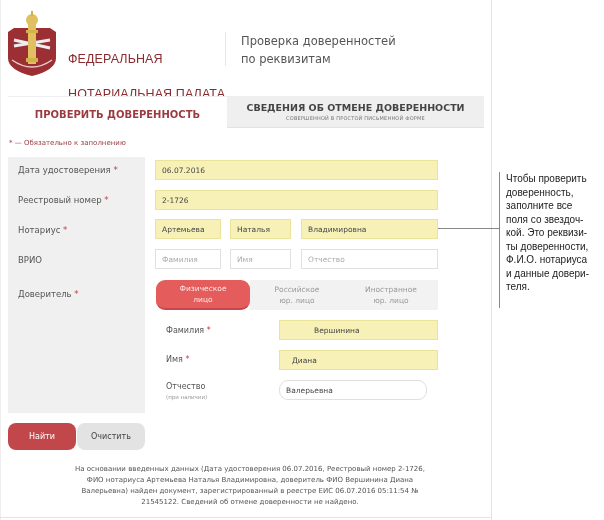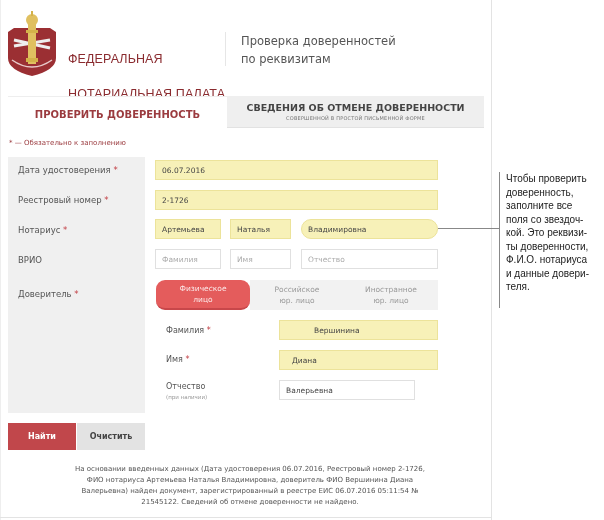--- a/index.html
+++ b/index.html
@@ -51,21 +51,21 @@
   
   .seg { position: absolute; top: 280px; height: 30px; display: flex; align-items: center; justify-content: center; text-align: center; font-size: 7.5px; line-height: 11px; border-radius: 9px; }
   .seg.active { left: 156px; width: 94px; background: #e45c5c; color: #fce9e9; border-bottom: 2px solid #c8474a; }
   .seg-bg { position: absolute; left: 250px; top: 280px; width: 188px; height: 30px; background: #f2f2f2; }
   .seg.inactive { color: #999; }
 
   .sublbl { position: absolute; left: 166px; font-size: 8px; color: #555; white-space: nowrap; }
   .sublbl-note { position: absolute; left: 166px; top: 394px; font-size: 5.5px; color: #999; }
 
   
-  .btn { position: absolute; top: 423px; height: 27px; display: flex; align-items: center; justify-content: center; font-size: 8px; font-weight: bold; }
+  .btn { position: absolute; top: 423px; height: 27px; display: flex; align-items: center; justify-content: center; font-size: 8px; font-weight: normal; border-radius: 8px; }
   .btn-find { left: 8px; width: 68px; background: #c1474b; color: #fff; }
   .btn-clear { left: 77px; width: 68px; background: #e3e3e3; color: #444; }
 
   .result {
     position: absolute; left: 40px; top: 464px; width: 420px; text-align: center;
     font-size: 7px; line-height: 11px; color: #555;
   }
   .bottom-line { position: absolute; left: 0; top: 517px; width: 492px; height: 1px; background: #e3e3e3; }
 
   
@@ -135,21 +135,21 @@
 <div class="lbl" style="top:289px">
   <span>Доверитель</span>
   <span class="star">*</span>
 </div>
 
 <div class="inp filled" style="left:155px; top:160px; width:283px;">06.07.2016</div>
 <div class="inp filled" style="left:155px; top:190px; width:283px;">2-1726</div>
 
 <div class="inp filled" style="left:155px; top:219px; width:66px;">Артемьева</div>
 <div class="inp filled" style="left:230px; top:219px; width:61px;">Наталья</div>
-<div class="inp filled" style="left:301px; top:219px; width:137px;border-radius:10px;">Владимировна</div>
+<div class="inp filled" style="left:301px; top:219px; width:137px;">Владимировна</div>
 
 <div class="inp empty" style="left:155px; top:249px; width:66px;">Фамилия</div>
 <div class="inp empty" style="left:230px; top:249px; width:61px;">Имя</div>
 <div class="inp empty" style="left:301px; top:249px; width:137px;">Отчество</div>
 
 <div class="seg-bg"></div>
 <div class="seg active">
   <div>
       <div>Физическое</div>
       <div>лицо</div>
@@ -175,21 +175,21 @@
 <div class="inp filled" style="left:279px; top:320px; width:159px;padding-left:34px;">Вершинина</div>
 
 <div class="sublbl" style="top:355px">
   <span>Имя</span>
   <span class="star">*</span>
 </div>
 <div class="inp filled" style="left:279px; top:350px; width:159px;padding-left:12px;">Диана</div>
 
 <div class="sublbl" style="top:382px">Отчество</div>
 <div class="sublbl-note">(при наличии)</div>
-<div class="inp empty" style="left:279px; top:380px; width:136px; color:#444;">Валерьевна</div>
+<div class="inp empty" style="left:279px; top:380px; width:148px; color:#444;border-radius:9px;">Валерьевна</div>
 
 <div class="btn btn-find">Найти</div>
 <div class="btn btn-clear">Очистить</div>
 
 <div class="result">
   <div>На основании введенных данных (Дата удостоверения 06.07.2016, Реестровый номер 2-1726,</div>
   <div>ФИО нотариуса Артемьева Наталья Владимировна, доверитель ФИО Вершинина Диана</div>
   <div>Валерьевна) найден документ, зарегистрированный в реестре ЕИС 06.07.2016 05:11:54 №</div>
   <div>21545122. Сведений об отмене доверенности не найдено.</div>
 </div>

